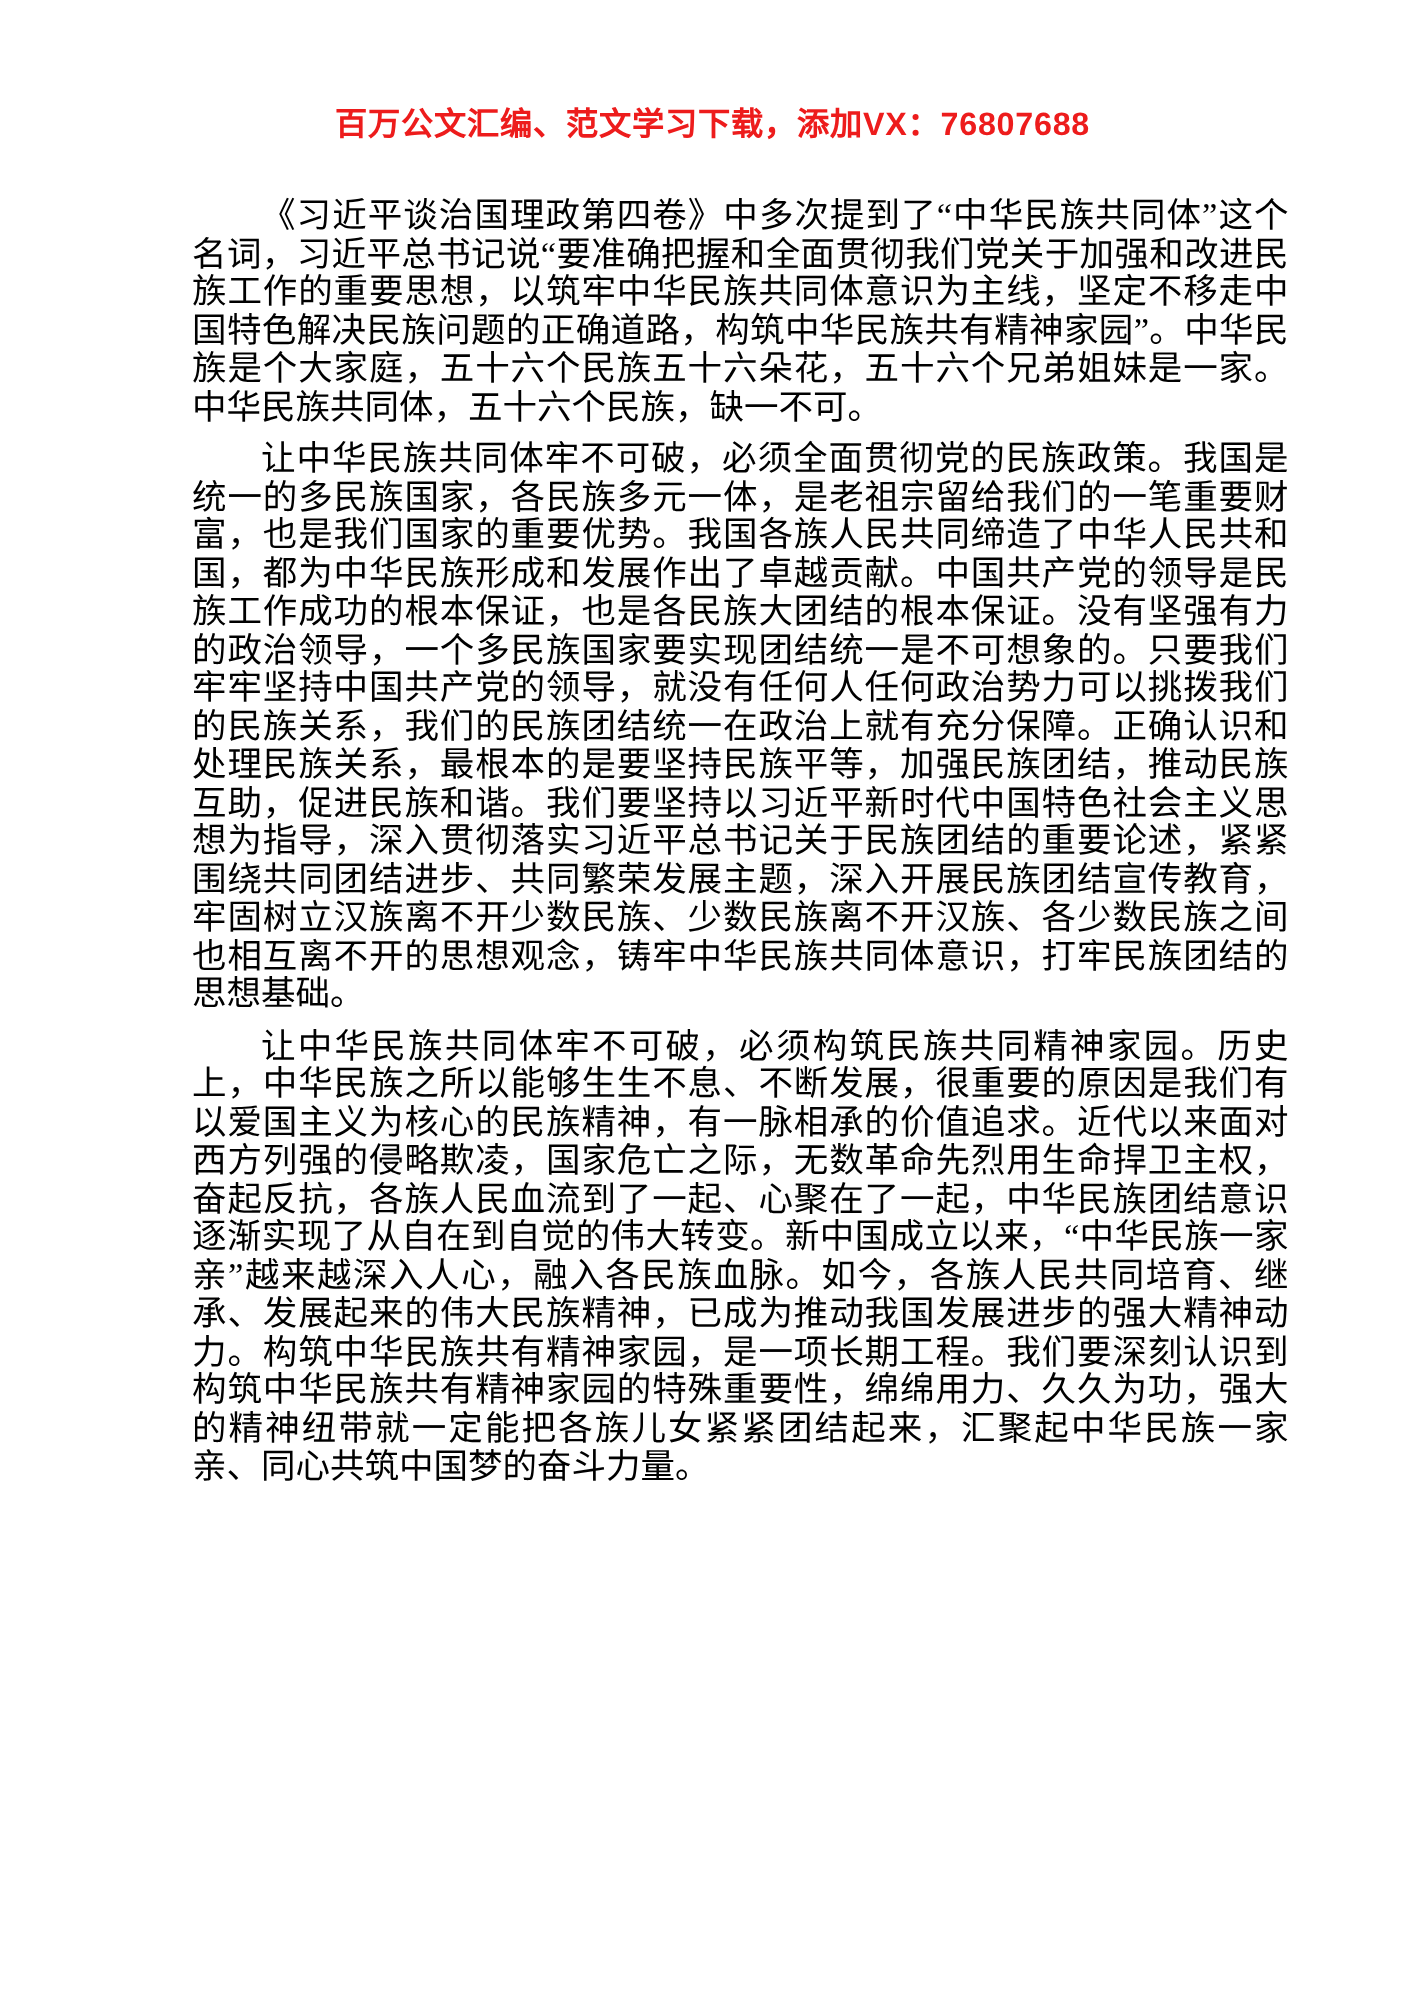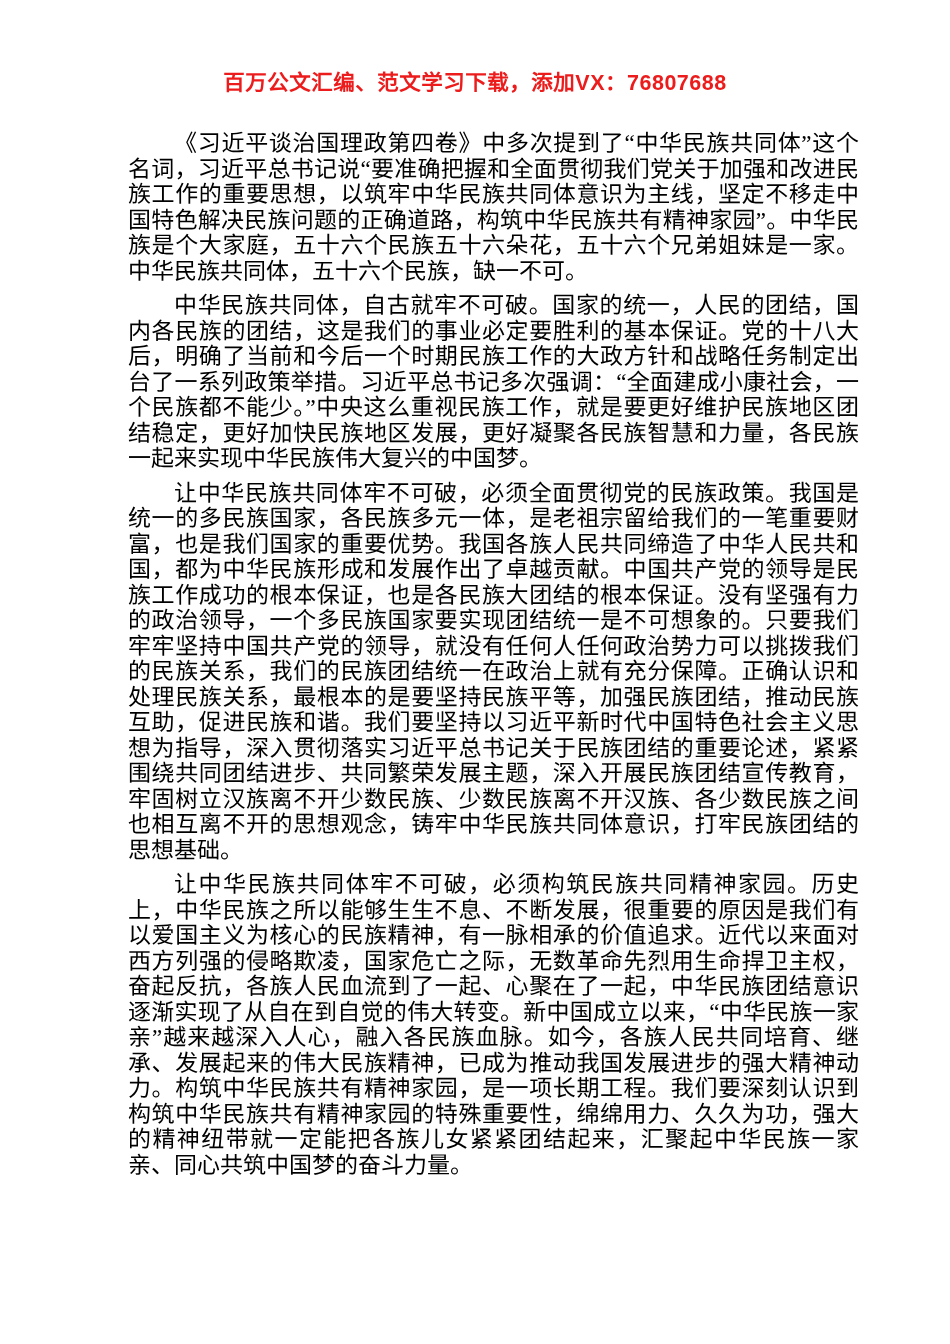--- a/index.html
+++ b/index.html
@@ -53,20 +53,19 @@
 <body>
 
 <div class="page">
 
   <div class="promo">百万公文汇编、范文学习下载，添加VX：76807688</div>
 
   <div class="content">
 
     <p><span>《习近平谈治国理政第四卷》中多次提到了“中华民族共同体”这个名词，习近平总书记说“要准确把握和全面贯彻我们党关于加强和改进民族工作的重要思想，以筑牢中华民族共同体意识为主线，坚定不移走中国特色解决民族问题的正确道路，构筑中华民族共有精神家园”。中华民族是个大家庭，五十六个民族五十六朵花，五十六个兄弟姐妹是一家。中华民族共同体，五十六个民族，缺一不可。</span></p>
 
-    <p><span>中华民族共同体，自古就牢不可破。国家的统一，人民的团结，国内各民族的团结，这是我们的事业必定要胜利的基本保证。党的十八大后，明确了当前和今后一个时期民族工作的大政方针和战略任务制定出台了一系列政策举措。习近平总书记多次强调：“全面建成小康社会，一个民族都不能少。”中央这么重视民族工作，就是要更好维护民族地区团结稳定，更好加快民族地区发展，更好凝聚各民族智慧和力量，各民族一起来实现中华民族伟大复兴的中国梦。</span></p>
 
     <p><strong class="lead">让中华民族共同体牢不可破，必须全面贯彻党的民族政策。</strong><span>我国是统一的多民族国家，各民族多元一体，是老祖宗留给我们的一笔重要财富，也是我们国家的重要优势。我国各族人民共同缔造了中华人民共和国，都为中华民族形成和发展作出了卓越贡献。中国共产党的领导是民族工作成功的根本保证，也是各民族大团结的根本保证。没有坚强有力的政治领导，一个多民族国家要实现团结统一是不可想象的。只要我们牢牢坚持中国共产党的领导，就没有任何人任何政治势力可以挑拨我们的民族关系，我们的民族团结统一在政治上就有充分保障。正确认识和处理民族关系，最根本的是要坚持民族平等，加强民族团结，推动民族互助，促进民族和谐。我们要坚持以习近平新时代中国特色社会主义思想为指导，深入贯彻落实习近平总书记关于民族团结的重要论述，紧紧围绕共同团结进步、共同繁荣发展主题，深入开展民族团结宣传教育，牢固树立汉族离不开少数民族、少数民族离不开汉族、各少数民族之间也相互离不开的思想观念，铸牢中华民族共同体意识，打牢民族团结的思想基础。</span></p>
 
     <p><strong class="lead">让中华民族共同体牢不可破，必须构筑民族共同精神家园。</strong><span>历史上，中华民族之所以能够生生不息、不断发展，很重要的原因是我们有以爱国主义为核心的民族精神，有一脉相承的价值追求。近代以来面对西方列强的侵略欺凌，国家危亡之际，无数革命先烈用生命捍卫主权，奋起反抗，各族人民血流到了一起、心聚在了一起，中华民族团结意识逐渐实现了从自在到自觉的伟大转变。新中国成立以来，“中华民族一家亲”越来越深入人心，融入各民族血脉。如今，各族人民共同培育、继承、发展起来的伟大民族精神，已成为推动我国发展进步的强大精神动力。构筑中华民族共有精神家园，是一项长期工程。我们要深刻认识到构筑中华民族共有精神家园的特殊重要性，绵绵用力、久久为功，强大的精神纽带就一定能把各族儿女紧紧团结起来，汇聚起中华民族一家亲、同心共筑中国梦的奋斗力量。</span></p>
 
   </div>
 </div>
 
 </body></html>

